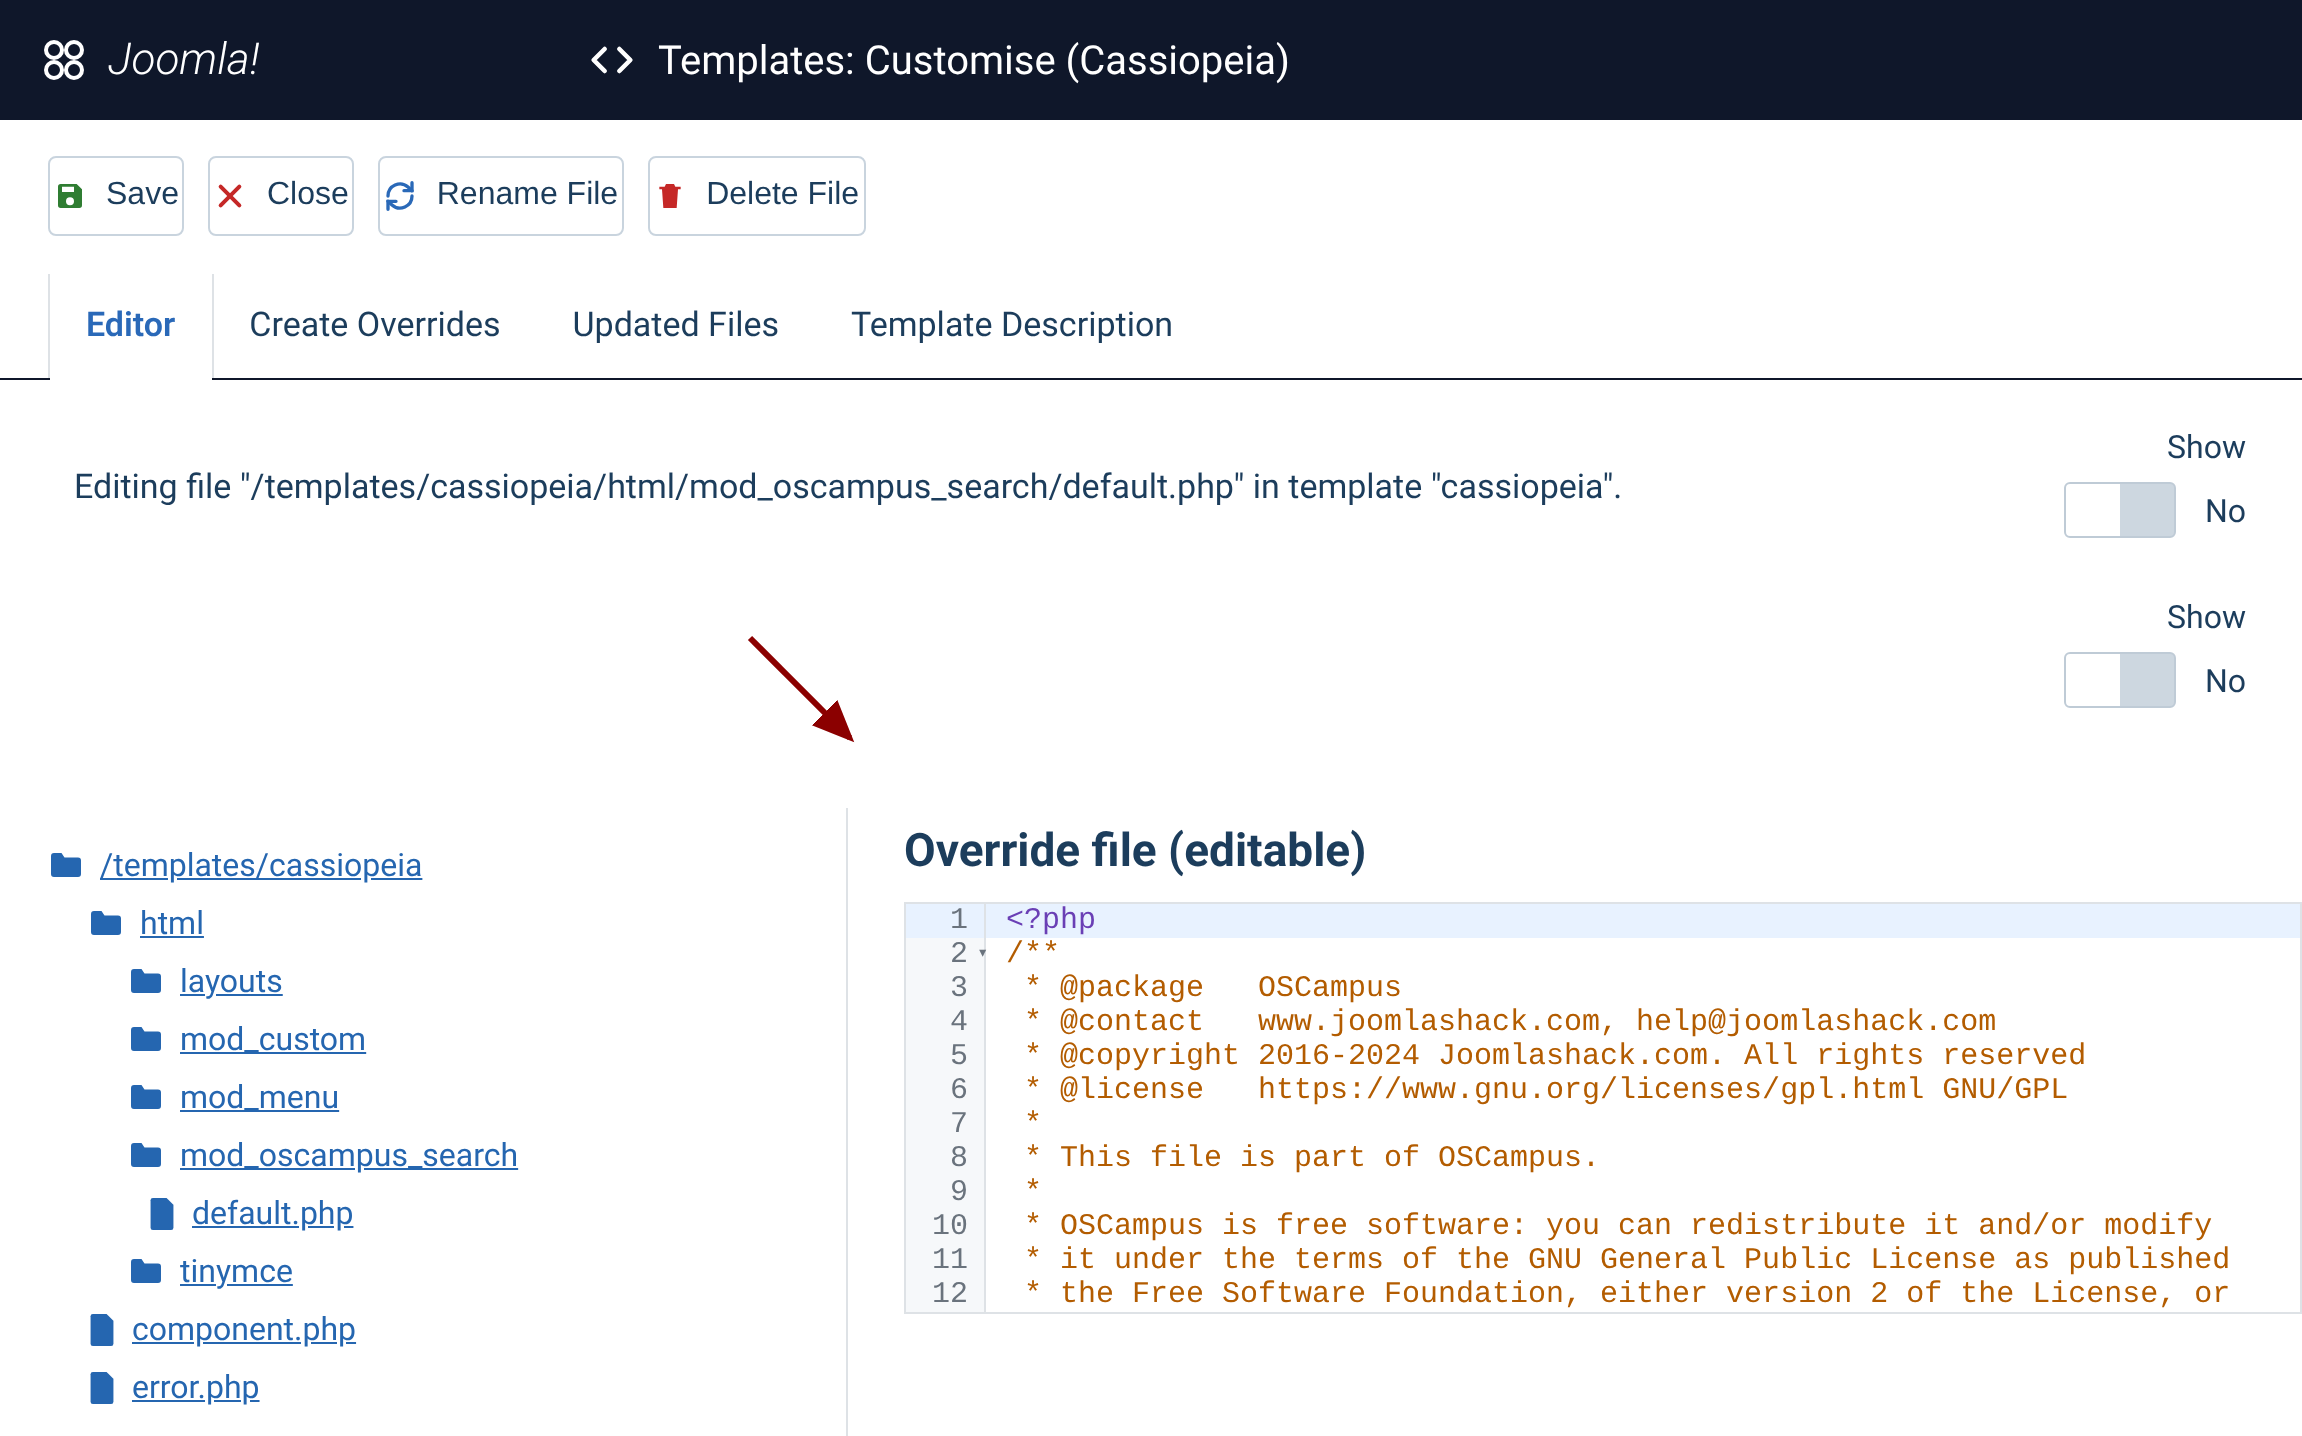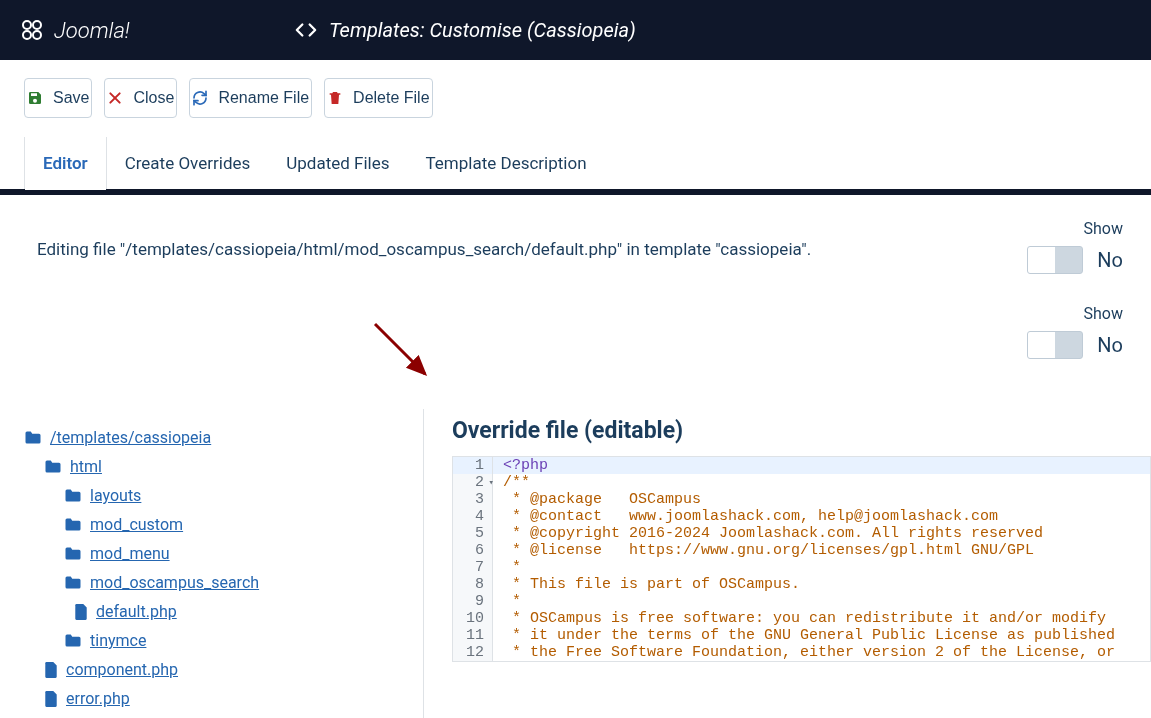--- a/index.html
+++ b/index.html
@@ -3,38 +3,38 @@
 <meta charset="utf-8">
 <style>
 * { margin: 0; padding: 0; box-sizing: border-box; }
 body { font-family: -apple-system, BlinkMacSystemFont, "Segoe UI", Roboto, sans-serif; background: #fff; color: #1c3d5c; width: 1151px; height: 718px; overflow: hidden; }
 .header { background: #0f172a; height: 60px; display: flex; align-items: center; color: #fff; }
 .brand { display: flex; align-items: center; padding: 0 20px; width: 275px; }
 .brand-icon { width: 24px; height: 24px; margin-right: 10px; }
 .brand-text { font-size: 22px; font-style: italic; font-weight: 300; }
 .page-title-bar { display: flex; align-items: center; padding-left: 20px; }
 .page-title-icon { width: 22px; height: 22px; margin-right: 12px; }
-.page-title-text { font-size: 20px; font-weight: 400; font-style: italic; }
+.page-title-text { font-size: 20px; font-weight: 400; }
 .toolbar { background: #fff; padding: 18px 24px; display: flex; gap: 12px; border-bottom: 1px solid transparent; }
 .btn { background: #fff; border: 1px solid #c9d4de; border-radius: 4px; padding: 10px 2px; font-size: 16px; color: #1c3d5c; display: flex; align-items: center; gap: 10px; cursor: pointer; }
 .btn-icon { width: 16px; height: 16px; }
-.tabs { display: flex; border-bottom: 6px solid #0f172a; padding-left: 24px; }
+.tabs { display: flex; border-bottom: 1px solid #0f172a; padding-left: 24px; }
 .tab { padding: 16px 18px; font-size: 17px; cursor: pointer; color: #1c3d5c; }
 .tab.active { color: #2a69b8; border: 1px solid #dee2e6; border-bottom: none; border-top: none; font-weight: 600; position: relative; }
 .tab.active::after { content: ""; position: absolute; left:0; right:0; bottom:-1px; height:2px; background:#fff; }
 .content { display: flex; padding: 24px 0 0 0; }
 .left-area { width: 100%; }
 .editing-row { padding: 0 24px; display: flex; justify-content: space-between; align-items: flex-start; }
 .editing-text { font-size: 17px; color: #1c3d5c; padding: 20px 0; flex: 1; margin-left: 13px; }
 .side-controls { display: flex; flex-direction: column; gap: 30px; align-items: flex-end; padding-right: 4px; }
 .side-control { display: flex; flex-direction: column; align-items: flex-end; gap: 8px; }
 .side-link { color: #1c3d5c; font-size: 16px; cursor: pointer; }
 .toggle-row { display: flex; align-items: center; gap: 14px; }
 .switch { width: 56px; height: 28px; background: #cdd7e0; border-radius: 3px; position: relative; border:1px solid #bfcbd6; background: linear-gradient(to right, #fff 50%, #cdd7e0 50%); cursor: pointer; }
-.toggle-label { font-size: 20px; }
+.toggle-label { font-size: 16px; }
 .main-flex { display: flex; padding: 50px 0 0 24px; position: relative; }
 .tree { width: 400px; padding-top: 14px; font-size: 16px; border-right: 1px solid #dee2e6; min-height: 320px; }
 .tree-item { display: flex; align-items: center; gap: 8px; padding: 5px 0; cursor: pointer; color: #2566b0; text-decoration: underline; }
 .tree-item.root { padding-left: 0; }
 .l1 { padding-left: 20px; }
 .l2 { padding-left: 40px; }
 .l3 { padding-left: 50px; }
 .folder-icon { width: 18px; height: 15px; flex-shrink: 0; }
 .file-icon { width: 14px; height: 16px; flex-shrink: 0; }
 .editor-area { flex: 1; padding-left: 28px; }

